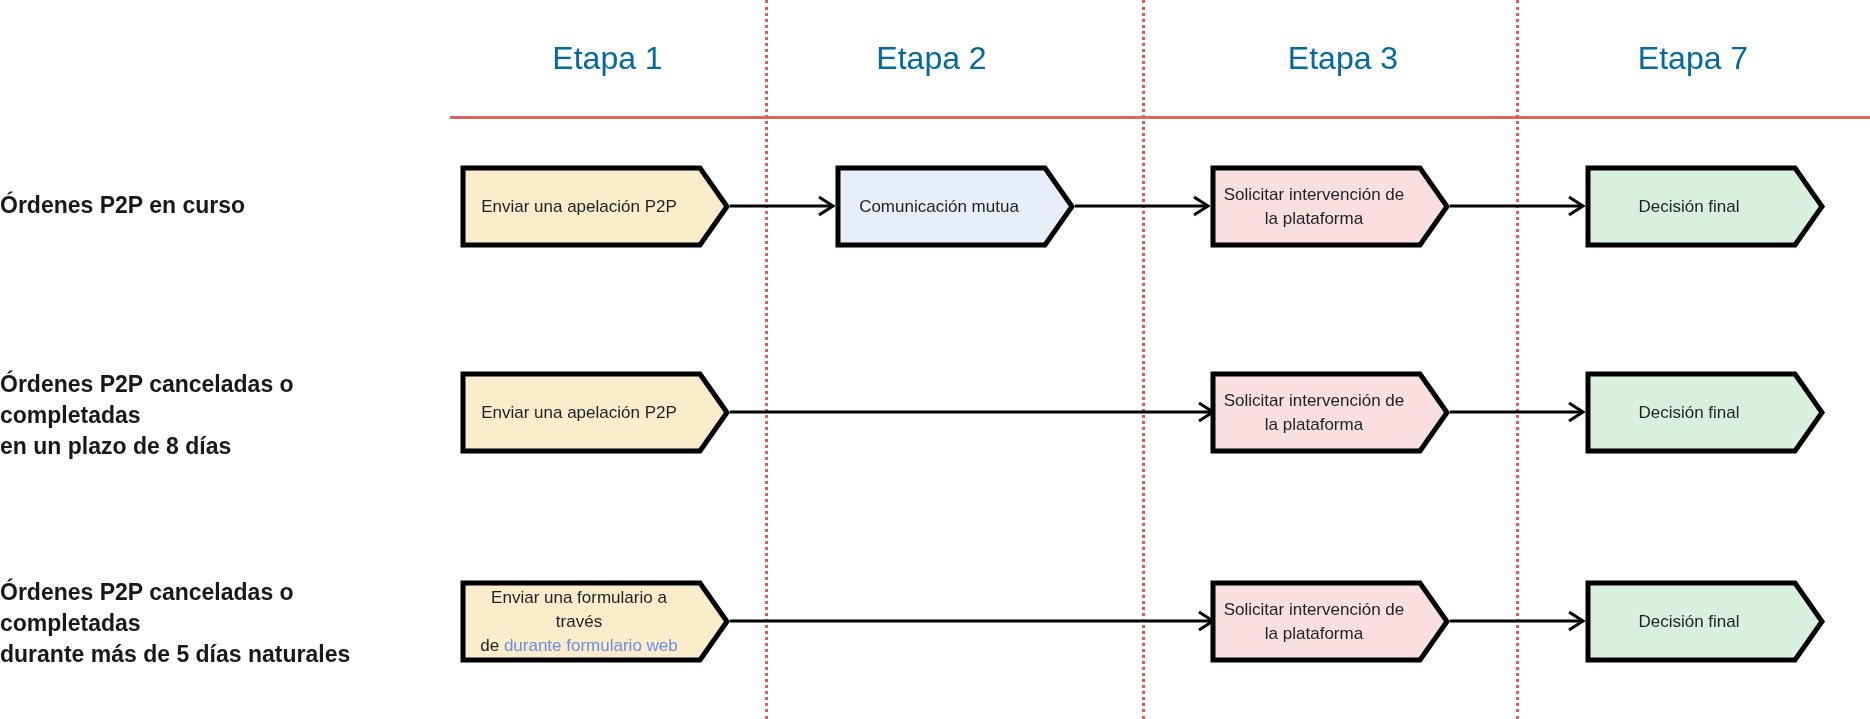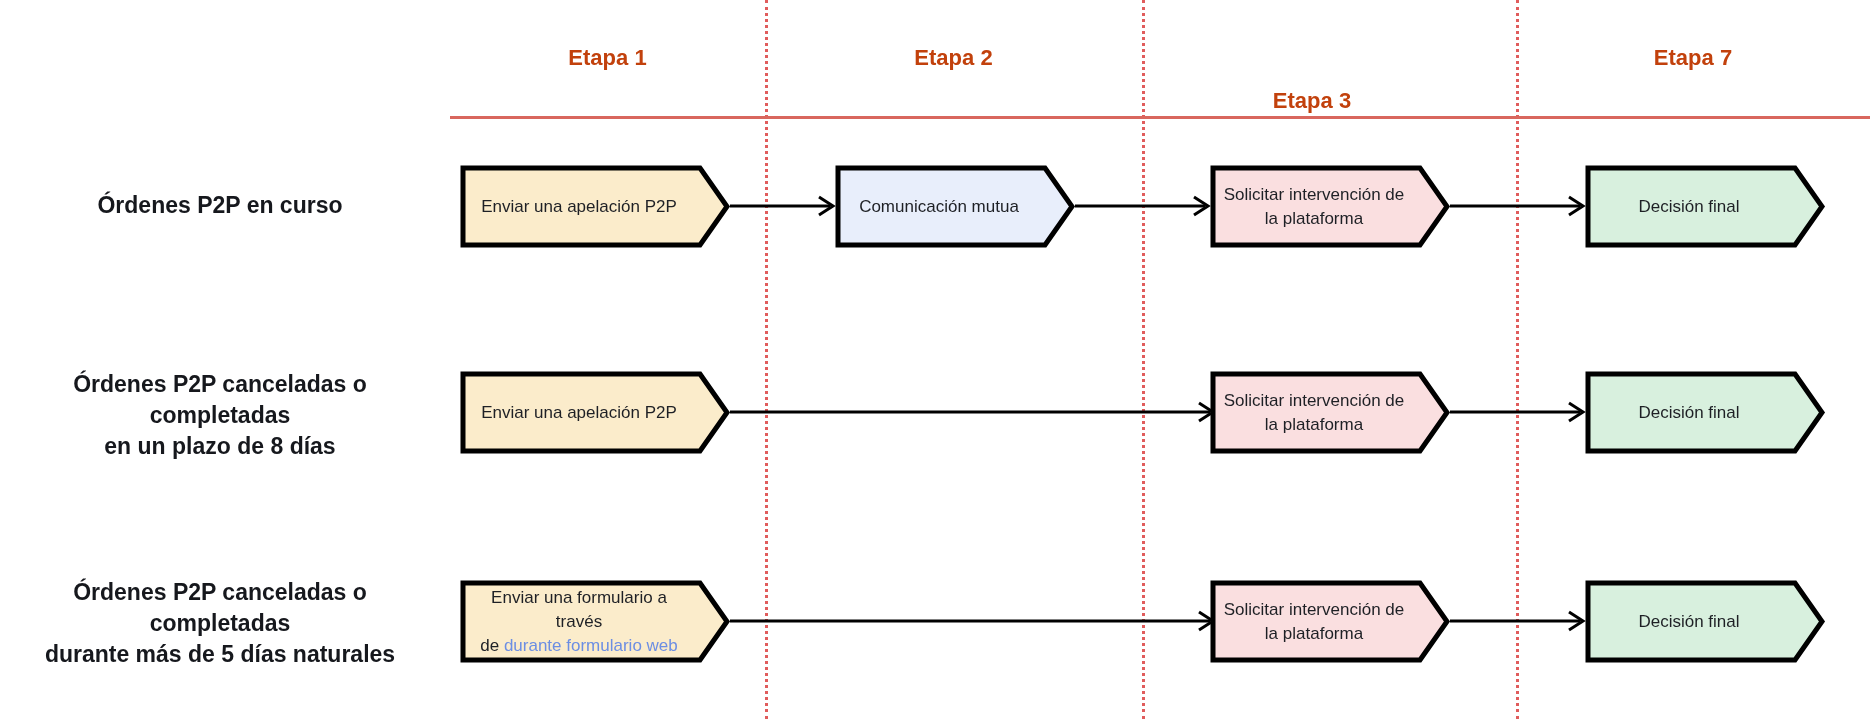--- a/index.html
+++ b/index.html
@@ -32,43 +32,42 @@
     z-index: 1;
   }
 
   
   .stage-header {
     position: absolute;
     top: 36px;
     height: 44px;
     line-height: 44px;
     text-align: center;
-    color: #c2410c;
-    font-size: 22px;
-    font-weight: bold;
+    color: #0369a1;
+    font-size: 32px;
+    font-weight: normal;
     z-index: 3;
     white-space: nowrap;
   }
 
   .header-rule {
     position: absolute;
     left: 450px;
     top: 116px;
     width: 1420px;
     height: 0;
     border-top: 3px solid #d9675e;
     z-index: 2;
   }
 
   
   .row-label {
     position: absolute;
     left: 0;
     width: 440px;
-    text-align: center;
     color: #16181d;
     font-size: 23px;
     font-weight: bold;
     line-height: 31px;
     z-index: 3;
   }
 
   
   .node {
     position: absolute;
@@ -115,22 +114,22 @@
 </head>
 <body>
 
 <div id="canvas">
 
   <div class="stage-divider" style="left:765px;"></div>
   <div class="stage-divider" style="left:1142px;"></div>
   <div class="stage-divider" style="left:1516px;"></div>
 
   <div class="stage-header" style="left:450px; width:315px;">Etapa 1</div>
-  <div class="stage-header" style="left:765px; width:377px;">Etapa 2</div>
-  <div class="stage-header" style="left:1125px; width:374px;margin-top:43px;">Etapa 3</div>
+  <div class="stage-header" style="left:743px; width:377px;">Etapa 2</div>
+  <div class="stage-header" style="left:1156px; width:374px;">Etapa 3</div>
   <div class="stage-header" style="left:1516px; width:354px;">Etapa 7</div>
 
   <div class="header-rule"></div>
 
   <div class="row-label" style="top:190px;">
     <span>Órdenes P2P en curso</span>
   </div>
 
   <div class="row-label" style="top:369px;">
     <div>Órdenes P2P canceladas o completadas</div>

